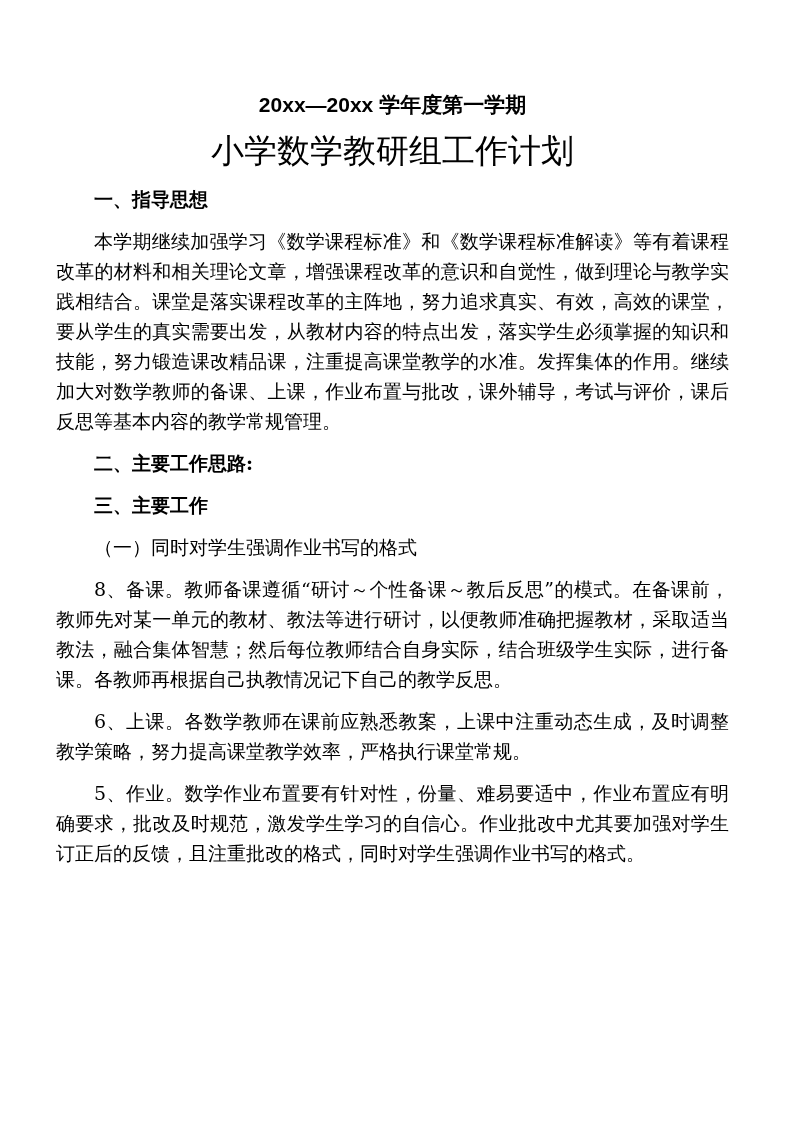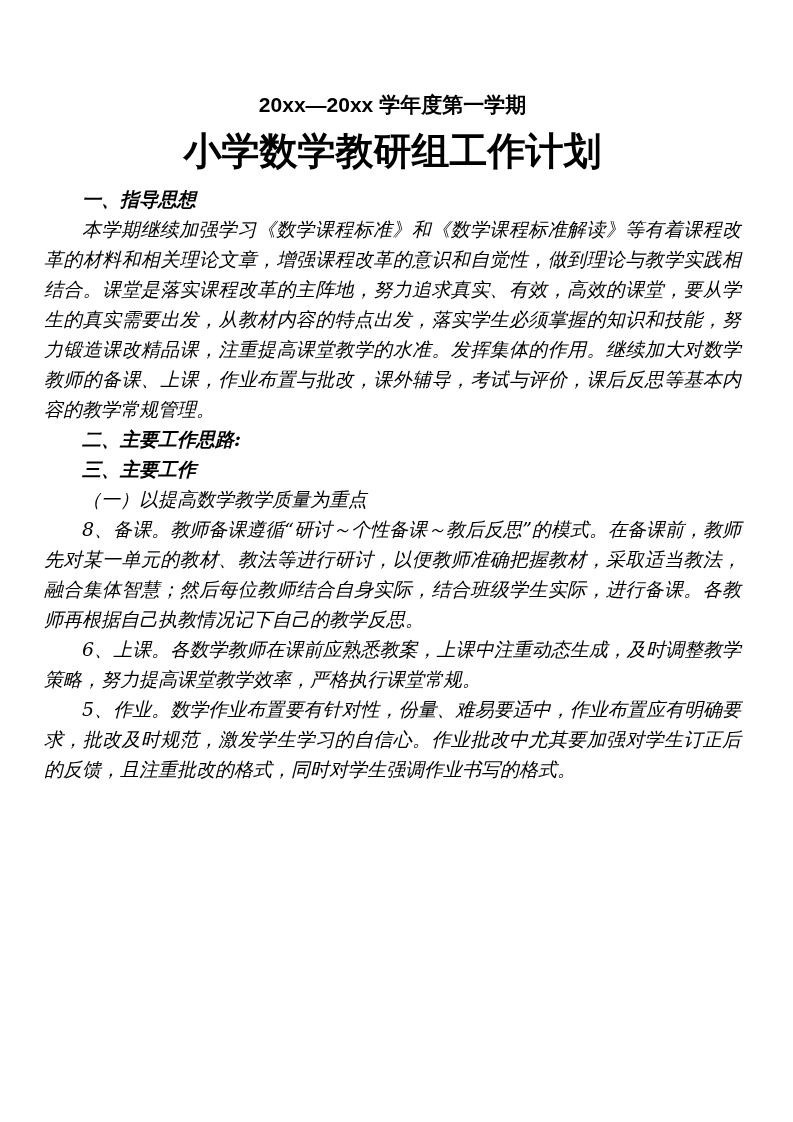--- a/index.html
+++ b/index.html
@@ -25,34 +25,33 @@
     text-align: center;
     font-family: "Liberation Sans", "DejaVu Sans", sans-serif;
     font-weight: bold;
     font-size: 21px;
     line-height: 26px;
     margin: 12px;
   }
   .doc-title {
     text-align: center;
     font-family: "Liberation Sans", "DejaVu Sans", sans-serif;
-    font-weight: bold;
-    font-size: 38px;
+    font-weight: normal;
+    font-size: 33px;
     line-height: 42px;
-    margin: 6px 0 12px 0;
+    margin: 6px 0 0 0;
   }
   .block {
     font-size: 19px;
     line-height: 30px;
     text-align: justify;
     text-justify: inter-ideograph;
     text-indent: 2em;
-    margin: 0;
+    margin: 12px;
     word-break: break-all;
-    font-style: italic;
   }
   .block.heading {
     font-weight: bold;
     text-align: left;
   }
   .block.subheading {
     font-weight: normal;
     text-align: left;
   }
 </style>
@@ -62,18 +61,18 @@
 <div class="page">
   <p class="doc-subtitle">20xx—20xx 学年度第一学期</p>
   <h1 class="doc-title">小学数学教研组工作计划</h1>
 
   <p class="block heading">一、指导思想</p>
 
   <p class="block body">本学期继续加强学习《数学课程标准》和《数学课程标准解读》等有着课程改革的材料和相关理论文章，增强课程改革的意识和自觉性，做到理论与教学实践相结合。课堂是落实课程改革的主阵地，努力追求真实、有效，高效的课堂，要从学生的真实需要出发，从教材内容的特点出发，落实学生必须掌握的知识和技能，努力锻造课改精品课，注重提高课堂教学的水准。发挥集体的作用。继续加大对数学教师的备课、上课，作业布置与批改，课外辅导，考试与评价，课后反思等基本内容的教学常规管理。</p>
   <p class="block heading">二、主要工作思路:</p>
 
   <p class="block heading">三、主要工作</p>
-  <p class="block subheading">（一）以提高数学教学质量为重点</p>
+  <p class="block subheading">（一）同时对学生强调作业书写的格式</p>
 
   <p class="block body">8、备课。教师备课遵循“研讨～个性备课～教后反思”的模式。在备课前，教师先对某一单元的教材、教法等进行研讨，以便教师准确把握教材，采取适当教法，融合集体智慧；然后每位教师结合自身实际，结合班级学生实际，进行备课。各教师再根据自己执教情况记下自己的教学反思。</p>
   <p class="block body">6、上课。各数学教师在课前应熟悉教案，上课中注重动态生成，及时调整教学策略，努力提高课堂教学效率，严格执行课堂常规。</p>
   <p class="block body">5、作业。数学作业布置要有针对性，份量、难易要适中，作业布置应有明确要求，批改及时规范，激发学生学习的自信心。作业批改中尤其要加强对学生订正后的反馈，且注重批改的格式，同时对学生强调作业书写的格式。</p>
 </div>
 
 </body></html>

